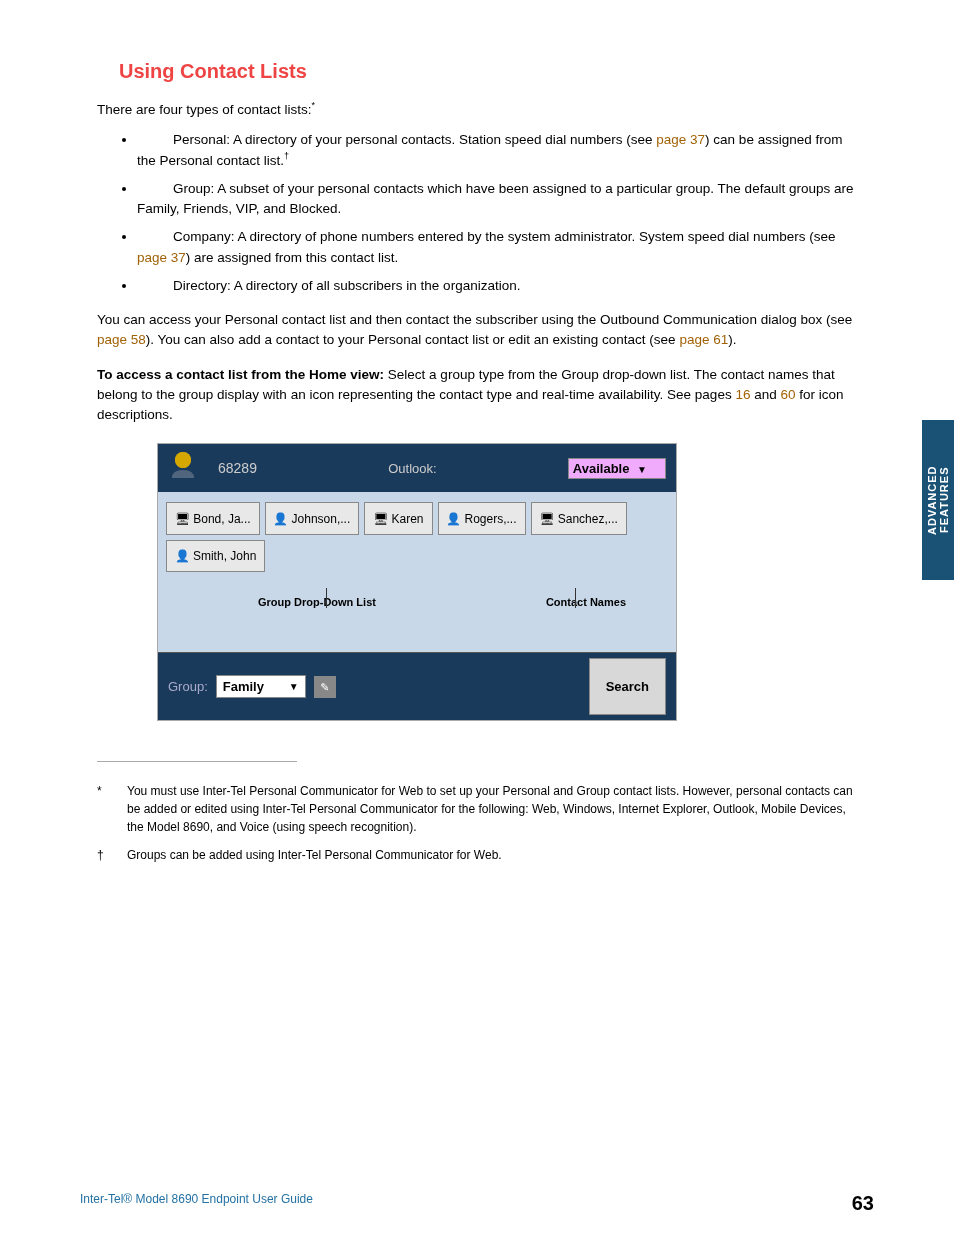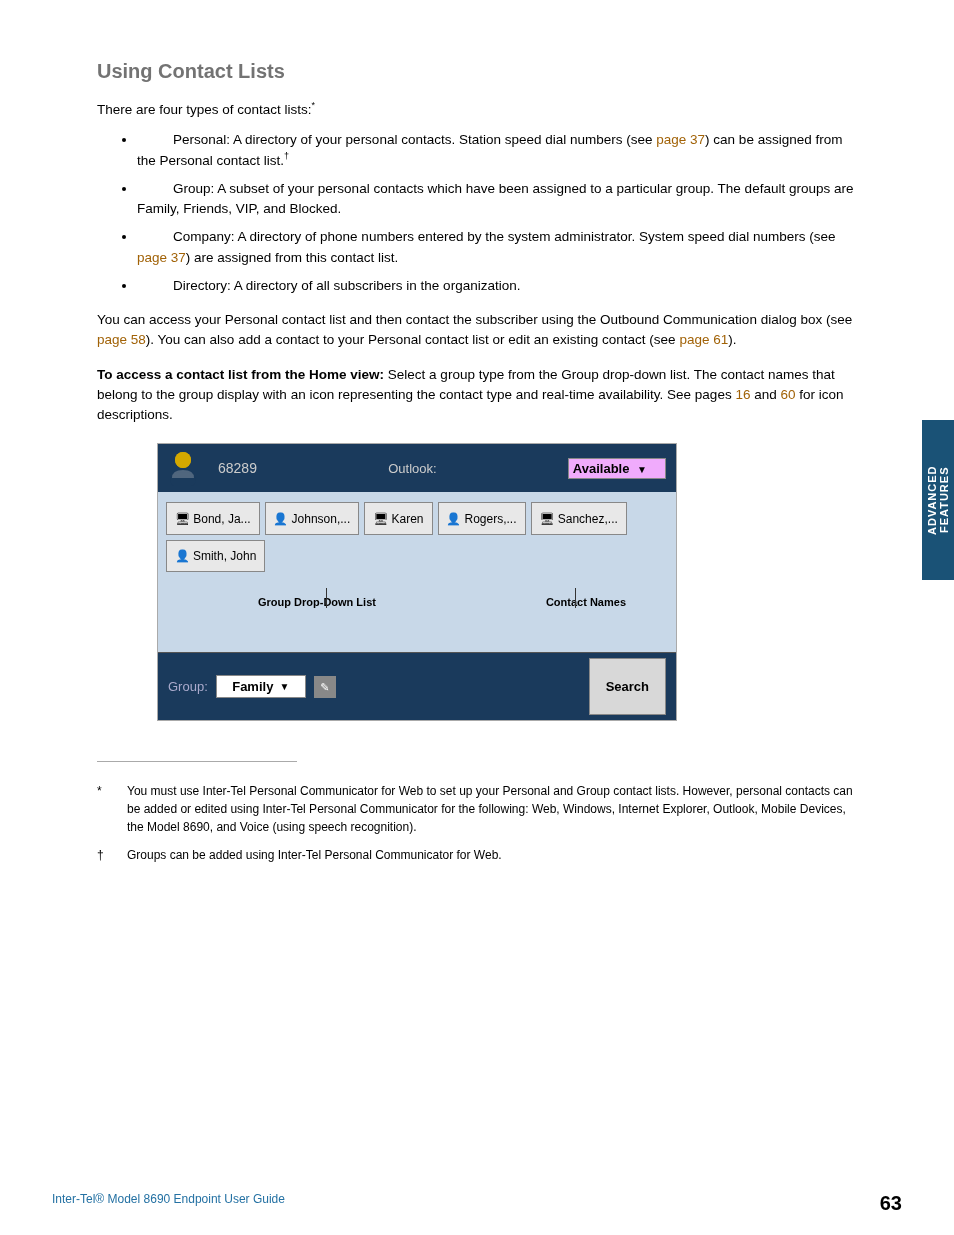--- a/index.html
+++ b/index.html
@@ -45,21 +45,22 @@
       margin: 0 auto;
       padding: 60px 80px 40px 80px;
       max-width: 920px;
       width: 100%;
     }
 
     .section-title {
       font-size: 20px;
       font-weight: bold;
       margin-bottom: 16px;
-      color: #737373;
+      color: #ef4444;
+      margin-left: 22px;
     }
 
     .intro-text {
       font-size: 13.5px;
       margin-bottom: 10px;
       line-height: 1.5;
     }
 
     .bullet-list {
       margin: 10px 0 14px 40px;
@@ -168,21 +169,21 @@
 
     .group-dropdown {
       background: #fff;
       border: 1px solid #888;
       padding: 3px 6px;
       font-size: 13px;
       font-weight: bold;
       min-width: 90px;
       display: inline-flex;
       align-items: center;
-      justify-content: center;
+      justify-content: space-between;
     }
 
     .search-btn {
       margin-left: auto;
       background: #d8d8d8;
       border: 1px solid #888;
       padding: 20px 16px;
       font-size: 13px;
       font-weight: bold;
       cursor: pointer;
@@ -212,21 +213,21 @@
       text-align: left;
     }
 
     .page-footer {
       position: absolute;
       bottom: 20px;
       left: 0;
       right: 0;
       display: flex;
       justify-content: space-between;
-      padding: 0 52px;
+      padding: 0 80px;
       font-size: 12px;
     }
 
     .footer-left {
       color: #2471a3;
     }
 
     .footer-right {
       font-size: 20px;
       font-weight: bold;

